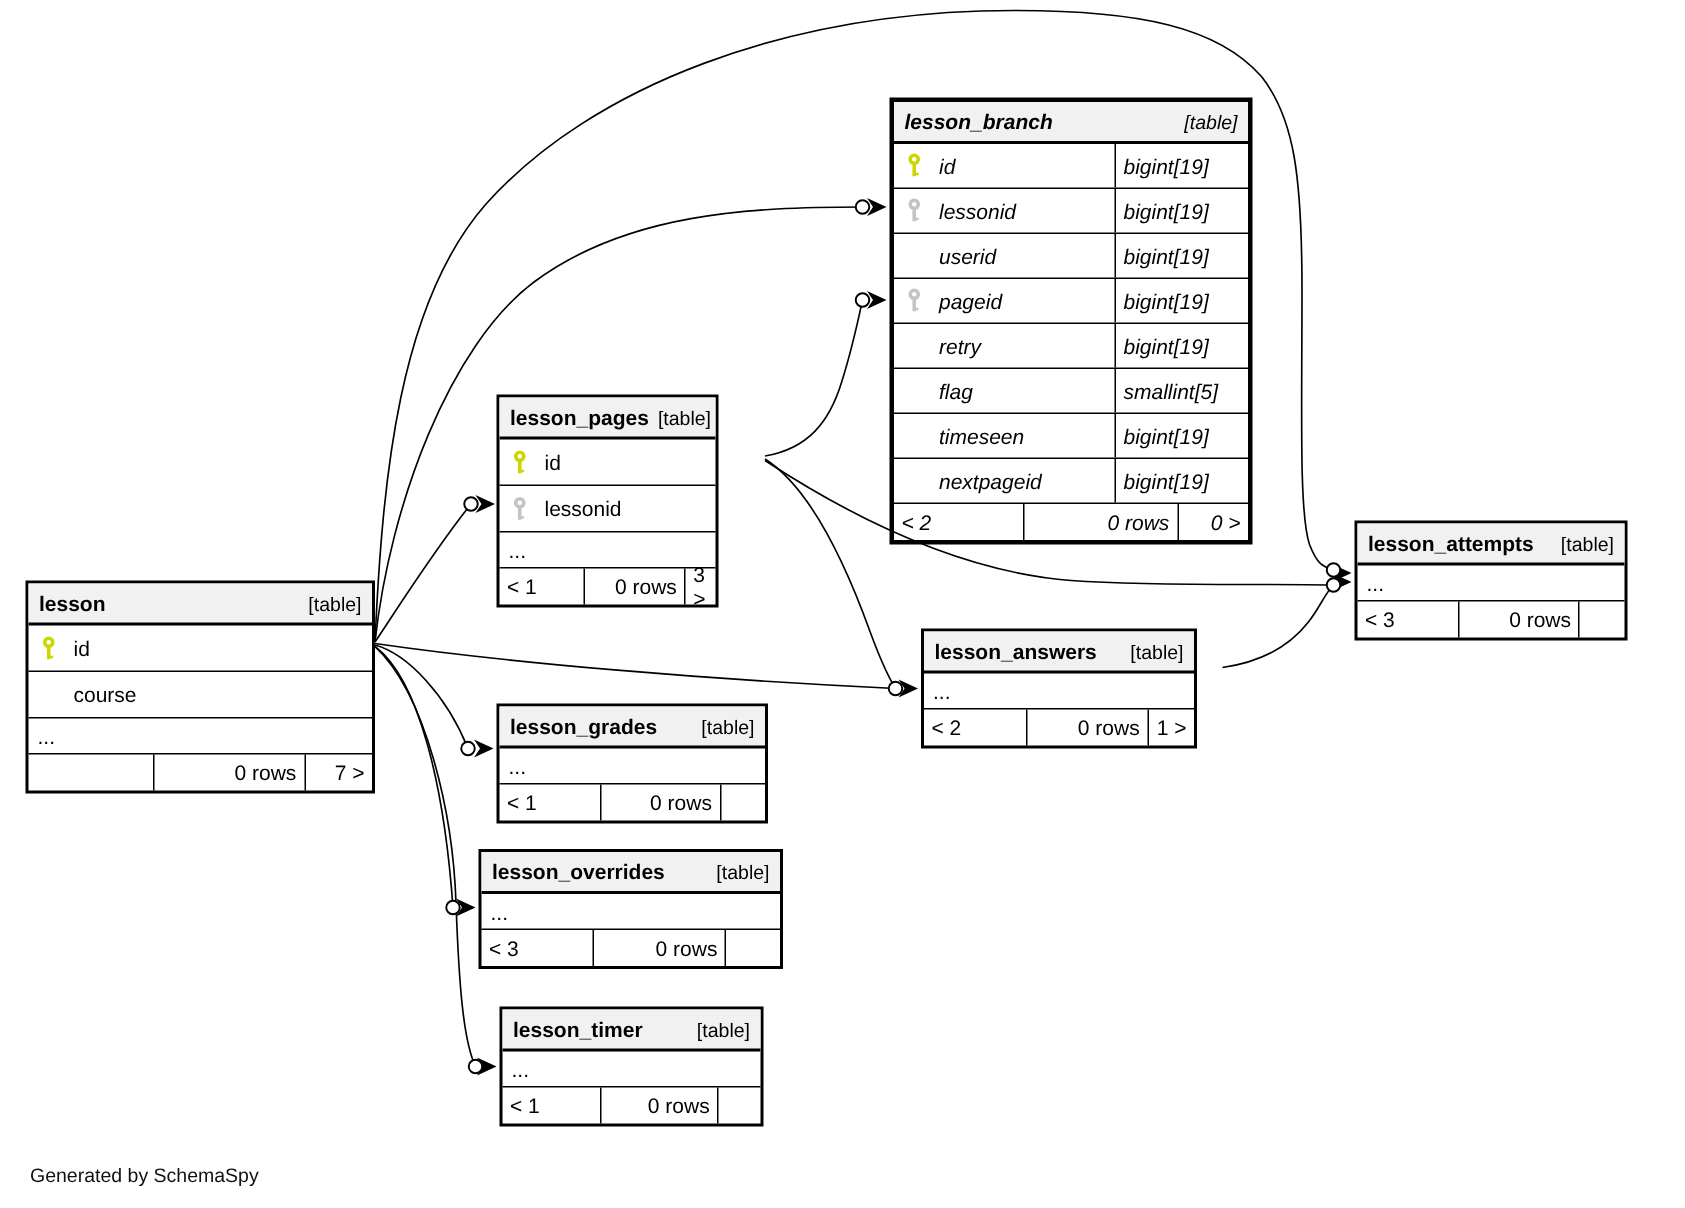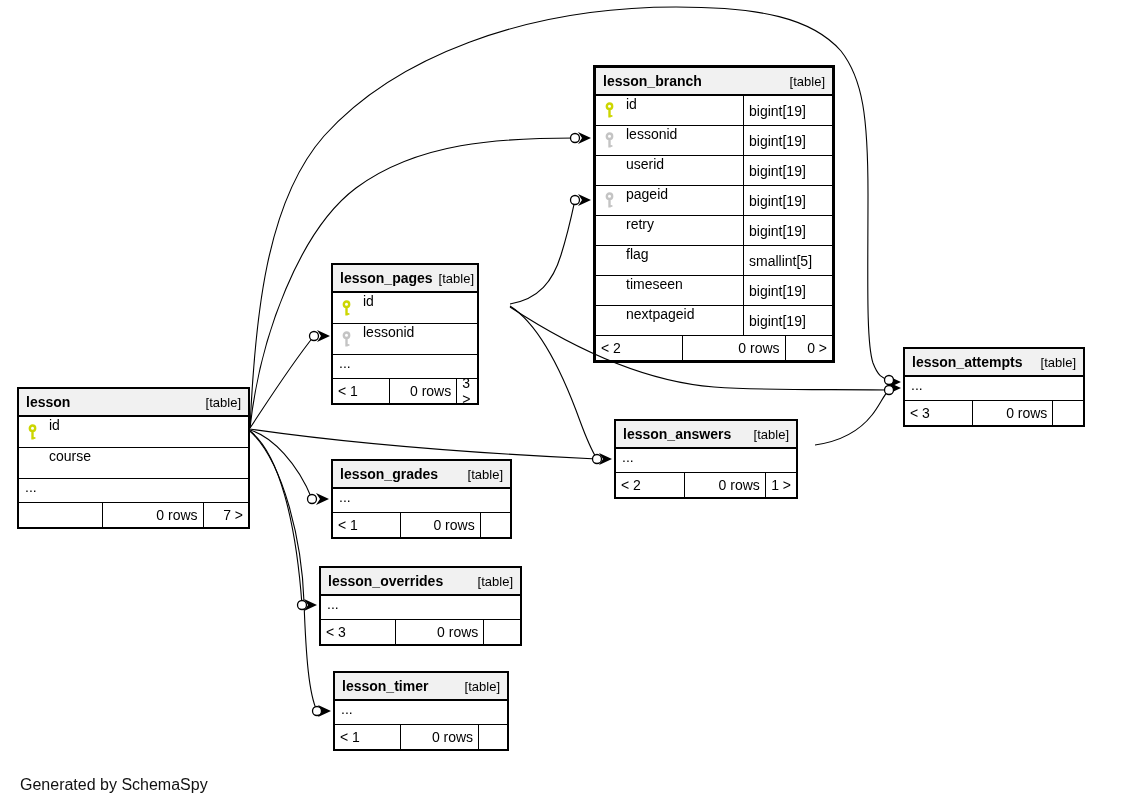--- a/index.html
+++ b/index.html
@@ -1,49 +1,49 @@
 <!DOCTYPE html>
 <html style="--primary-key: #ccd600; --index-key: #c4c4c4; --header-bg: #f1f1f1; --border: #000000;"><head>
 <meta charset="utf-8">
 <style>
   html,body{margin:0;padding:0;background:#fff;}
   #canvas{position:relative;width:1123px;height:805px;background:#fff;overflow:hidden;
           font-family:"Liberation Sans","DejaVu Sans",sans-serif;}
   svg.relations{position:absolute;left:0;top:0;z-index:5;pointer-events:none;}
   .tbl{position:absolute;z-index:2;background:#fff;border:2px solid #000;box-sizing:border-box;
        font-size:14px;color:#000;}
-  .tbl.focal{border-width:3px;}
+  .tbl.focal{border-width:3px;font-style:italic;}
   .hdr{display:flex;justify-content:space-between;align-items:center;background:#f1f1f1;
        border-bottom:2px solid #000;padding:0 7px;height:26px;font-weight:bold;cursor:pointer;}
   .tag{font-weight:normal;font-size:13px;padding-left:6px;}
   .row{display:flex;align-items:stretch;height:30px;border-bottom:1px solid #000;}
   .row.slim{height:29px;}
   .row.dots{height:23px;}
   .row:last-of-type{border-bottom:1px solid #000;}
-  .kcell{display:flex;padding-left:8px;flex:1;min-width:0;}
+  .kcell{display:flex;align-items:center;padding-left:8px;flex:1;min-width:0;}
   .row.dots .kcell{padding-left:6px;}
   .keyicon{width:12px;margin-right:10px;display:flex;align-items:center;}
   .keyicon.pk{color:var(--primary-key,#ccd600);}
   .keyicon.fk{color:var(--index-key,#c4c4c4);}
   .ctype{flex:0 0 83px;border-left:1px solid #000;display:flex;align-items:center;padding-left:5px;}
   .ftr{display:flex;height:24px;align-items:stretch;}
   .ftr span{display:flex;align-items:center;padding:0 5px;}
   .fin{flex:0 0 32%;}
   .frows{flex:0 0 39%;border-left:1px solid #000;justify-content:flex-end;}
   .fout{flex:1;border-left:1px solid #000;justify-content:flex-end;}
   
   #t-lesson{left:17px;top:387px;width:233px;}
   #t-lesson_pages{left:331px;top:263px;width:148px;}
   #t-lesson_branch{left:593px;top:65px;width:242px;}
   #t-lesson_attempts{left:903px;top:347px;width:182px;}
   #t-lesson_answers{left:614px;top:419px;width:184px;}
-  #t-lesson_grades{left:331px;top:459px;width:181px;}
+  #t-lesson_grades{left:331px;top:469px;width:181px;}
   #t-lesson_overrides{left:319px;top:566px;width:203px;}
   #t-lesson_timer{left:333px;top:671px;width:176px;}
-  #credit{position:absolute;left:20px;top:776px;font-size:16px;color:#111;z-index:2;}
+  #credit{position:absolute;left:20px;top:776px;font-size:13px;color:#111;z-index:2;}
 </style>
 </head>
 <body>
 
 <div id="canvas">
 
   <svg class="relations" width="1123" height="805">
     <g fill="none" stroke="#000" stroke-width="1.1">
       <path d="M250,428 C266,404 290,366 314,336"></path>
       <path d="M250,428 C260,336 300,230 356,188 C418,142 500,138 575,138"></path>

